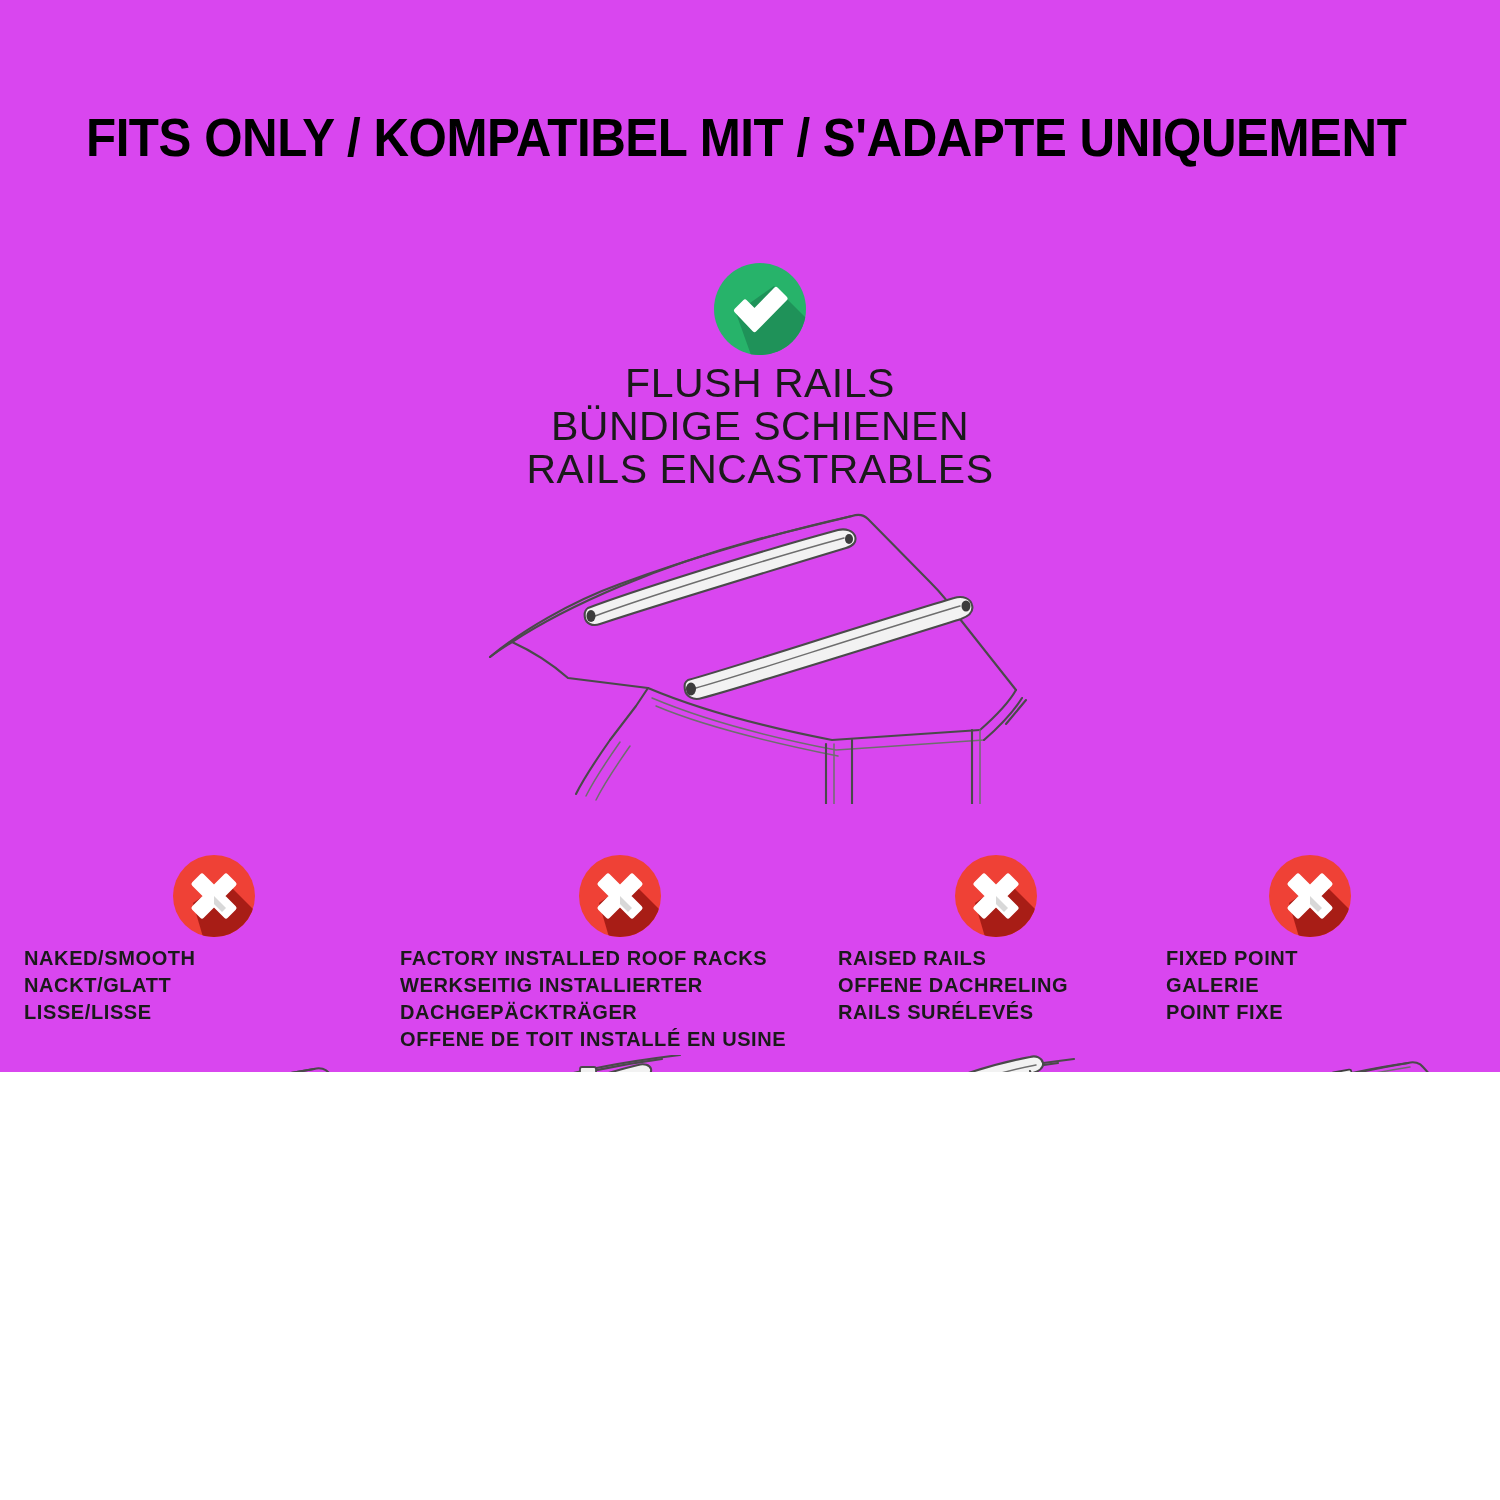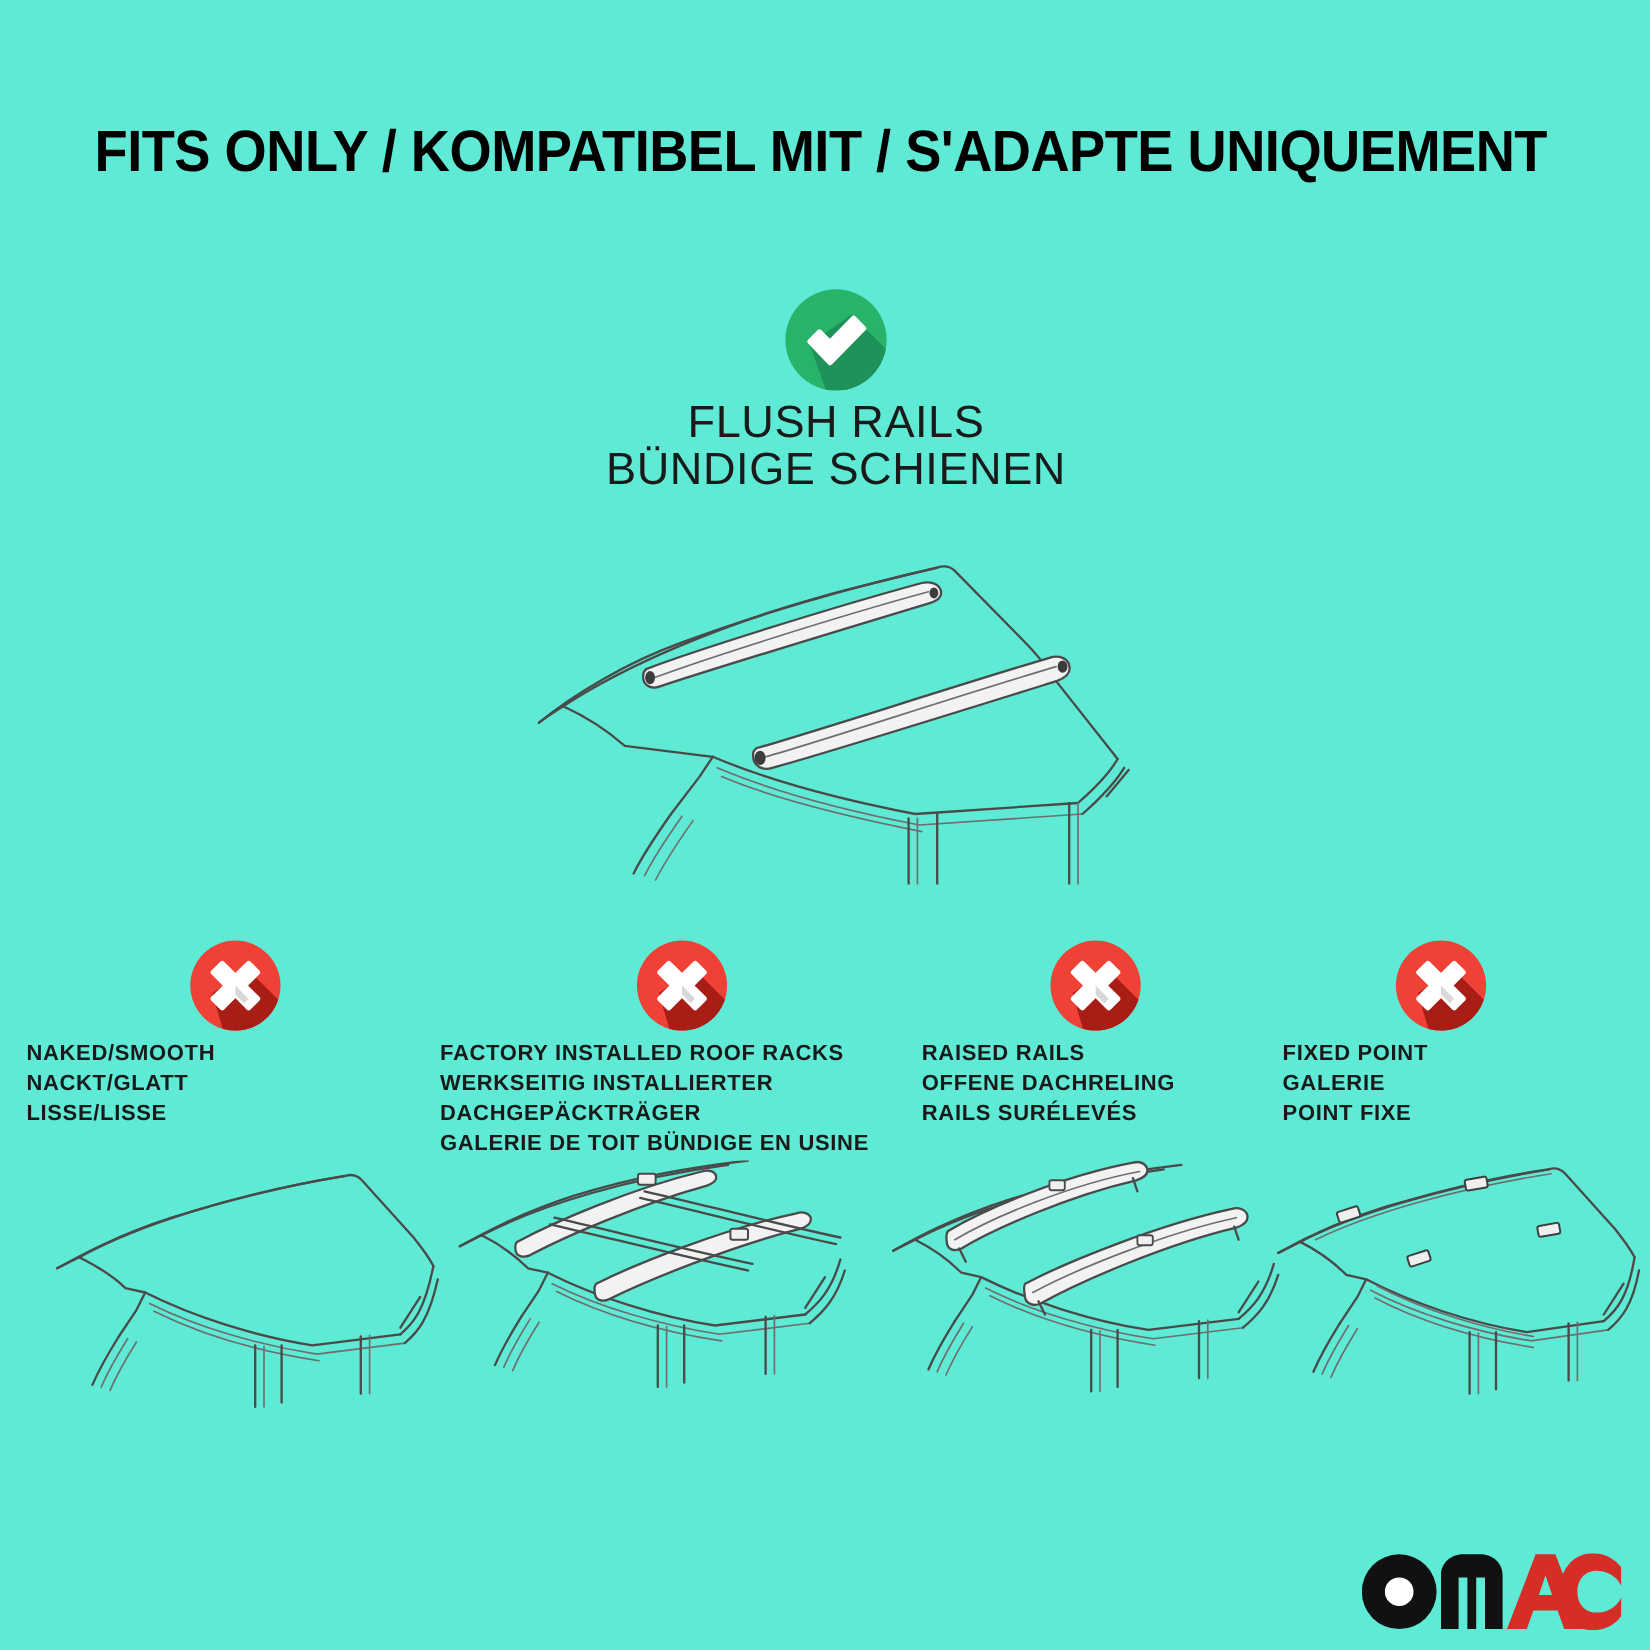--- a/index.html
+++ b/index.html
@@ -7,22 +7,22 @@
     padding: 0;
     background: #ffffff;
   }
   body {
     font-family: "Liberation Sans", sans-serif;
     -webkit-font-smoothing: antialiased;
   }
   #page {
     position: relative;
     width: 1500px;
-    height: 1500px;
-    background: #5eead4;
+    height: 1072px;
+    background: #d946ef;
     overflow: hidden;
   }
 
   
   .headline {
     position: absolute;
     left: 86px;
     top: 108px;
     width: 1340px;
     font-size: 53px;
@@ -147,20 +147,21 @@
 
       <path d="M60 23 L92 55 L92 92 L37 92 L22 50 Z" fill="#1f9259"></path>
 
       <path d="M22.5 47.5 L31 39 L40.5 48.5 L62 26.5 L71 35.5 L40.5 66.5 Z" fill="#ffffff" stroke="#ffffff" stroke-width="5" stroke-linejoin="round"></path>
     </svg>
   </div>
 
   <div class="hero-text">
     <div>FLUSH RAILS</div>
     <div>BÜNDIGE SCHIENEN</div>
+    <div>RAILS ENCASTRABLES</div>
   </div>
 
   <div class="hero-art">
     <svg viewBox="0 0 606 312" aria-hidden="true">
 
       <path class="line" d="M30 165 C60 140 110 110 160 92 C230 66 320 40 392 24
                             C398 22 404 23 408 27
                             L470 90 C482 102 490 112 496 122
                             L556 198"></path>
       <path class="line" d="M30 165 C35 161 44 155 52 150"></path>
@@ -252,21 +253,21 @@
       <path d="M52 26 L82 56 L82 82 L30 82 L20 48 Z" fill="#a81d16"></path>
       <path d="M41 33 L53 21 L61 29 L49 41 L61 53 L53 61 L41 49 L29 61 L21 53 L33 41 L21 29 L29 21 Z" fill="#ffffff" stroke="#ffffff" stroke-width="5" stroke-linejoin="round"></path>
       <path d="M41 41 L53 53 L49 57 L41 49 Z" fill="#d8d8d8"></path>
     </svg>
   </div>
   <div class="col col2">
     <div class="caption">
       <div>FACTORY INSTALLED ROOF RACKS</div>
       <div>WERKSEITIG INSTALLIERTER</div>
       <div>DACHGEPÄCKTRÄGER</div>
-      <div>GALERIE DE TOIT BÜNDIGE EN USINE</div>
+      <div>OFFENE DE TOIT INSTALLÉ EN USINE</div>
     </div>
   </div>
   <div class="col-art art2">
     <svg viewBox="0 0 390 250" aria-hidden="true">
       <path class="line" d="M6 78 C24 68 60 48 110 32 C168 14 218 6 268 0"></path>
       <path class="line" d="M6 78 C10 76 18 72 26 68"></path>
       <path class="line" d="M26 68 C80 40 160 16 250 4"></path>
       <path class="line" d="M26 68 C42 76 56 86 68 98 L86 102"></path>
       <path class="line" d="M86 102 L78 118 L62 142"></path>
       <path class="line" d="M62 142 C52 158 44 172 38 186"></path>

